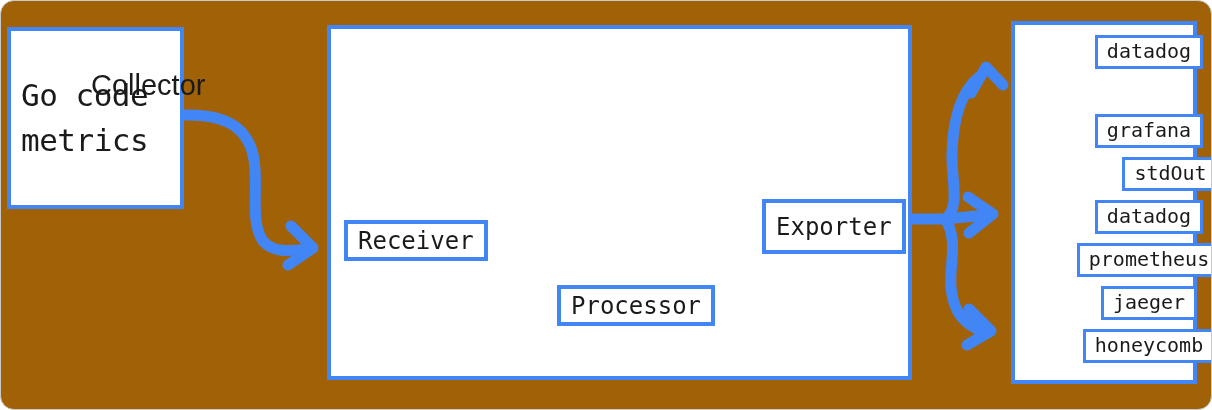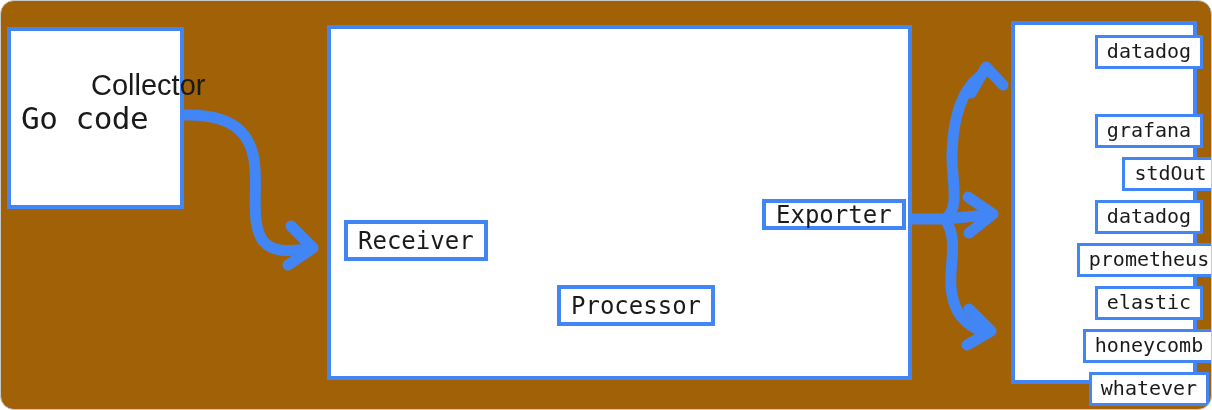--- a/index.html
+++ b/index.html
@@ -87,21 +87,21 @@
     align-items: center;
     justify-content: center;
     font-family: "DejaVu Sans Mono", monospace;
     font-size: 24px;
     color: #1a1a1a;
     white-space: nowrap;
     padding: 0 10px;
   }
   #receiver-node { left: 343px; top: 219px; height: 41px; }
   #processor-node { left: 556px; top: 284px; height: 41px; }
-  #exporter-node { left: 761px; top: 198px; height: 31px; }
+  #exporter-node { left: 761px; top: 198px; height: 55px; }
 
   
   #backends-box {
     left: 1010px;
     top: 20px;
     width: 186px;
     height: 363px;
     border-width: 4px;
     display: block;
     background: #ffffff;
@@ -154,20 +154,21 @@
       <path d="M944,218 L985,214"></path>
       <path d="M967,196 L992,213 L968,232"></path>
 
       <path d="M944,218 C958,238 948,264 950,286 C952,308 960,320 976,328"></path>
       <path d="M968,308 L990,330 L966,344"></path>
     </g>
   </svg>
 
   <div class="node" id="source-box" style="border-color: rgb(66, 133, 244);">
     <span class="src-line">Go code</span>
+    <span class="src-line">metrics</span>
   </div>
 
   <div class="node" id="collector-box" style="border-color: rgb(66, 133, 244);"></div>
   <div id="collector-title">Collector</div>
 
   <div class="inner-node" id="receiver-node" style="border-color: rgb(66, 133, 244);">
     <span>Receiver</span>
   </div>
   <div class="inner-node" id="processor-node" style="border-color: rgb(66, 133, 244);">
     <span>Processor</span>
@@ -176,19 +177,18 @@
     <span>Exporter</span>
   </div>
 
   <div class="node" id="backends-box" style="border-color: rgb(66, 133, 244);">
     <div id="backends-list">
         <div class="backend-item" style="border-color: rgb(66, 133, 244);">datadog</div>
         <div class="backend-item" style="border-color: rgb(66, 133, 244); margin-top: 36px;">grafana</div>
         <div class="backend-item" style="border-color: rgb(66, 133, 244); margin-left: 43px;">stdOut</div>
         <div class="backend-item" style="border-color: rgb(66, 133, 244);">datadog</div>
         <div class="backend-item" style="border-color: rgb(66, 133, 244);">prometheus</div>
-        <div class="backend-item" style="border-color: rgb(66, 133, 244);">elastic</div>
+        <div class="backend-item" style="border-color: rgb(66, 133, 244);">jaeger</div>
         <div class="backend-item" style="border-color: rgb(66, 133, 244);">honeycomb</div>
-        <div class="backend-item" style="border-color: rgb(66, 133, 244);">whatever</div>
       </div>
   </div>
 
 </div>
 
 </body></html>

